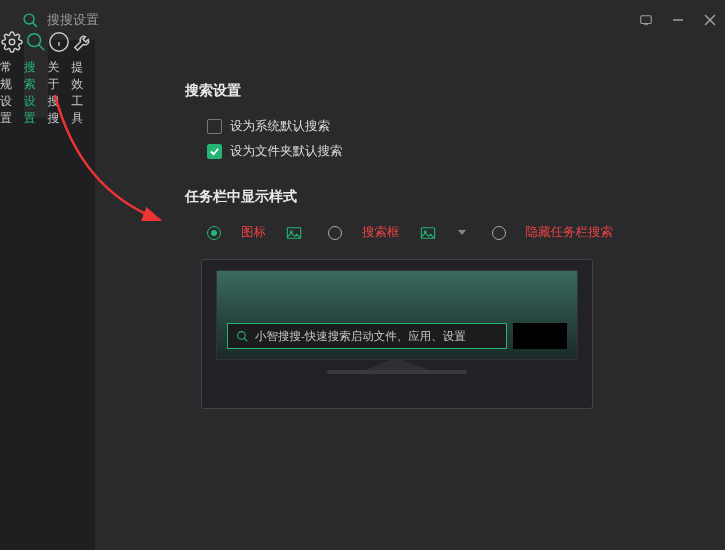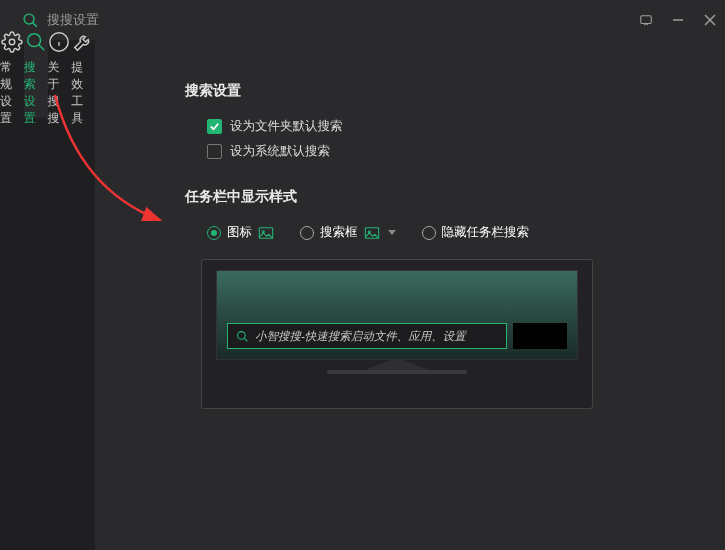--- a/index.html
+++ b/index.html
@@ -48,21 +48,21 @@
   .chk {
     width:15px; height:15px; border:1px solid #777; border-radius:2px;
     margin-right:8px; display:flex; align-items:center; justify-content:center;
     cursor:pointer;
   }
   .chk.checked { background:#23b574; border-color:#23b574; }
   .chk.checked svg { display:block; }
   .chk svg { display:none; }
   .section2 { margin-top:28px; }
   .radio-row { display:flex; align-items:center; gap:26px; margin-left:22px; margin-top:14px; font-size:12.5px;}
-  .radio-opt { display:flex; align-items:center; gap:6px; cursor:pointer; color:#ffffff;}
+  .radio-opt { display:flex; align-items:center; gap:20px; cursor:pointer; color:#ef4444;}
   .radio-circle {
     width:14px; height:14px; border:1.5px solid #aaa; border-radius:50%;
     display:flex; align-items:center; justify-content:center;
   }
   .radio-opt.selected .radio-circle { border-color:#23b574; }
   .radio-opt.selected .radio-dot {
     width:6px; height:6px; background:#23b574; border-radius:50%;
   }
   .mini-img-icon { color:#23b574; display:flex; }
   .caret-down {
@@ -85,21 +85,20 @@
     position:relative;
     border:1px solid #333;
   }
   .searchbar {
     position:absolute; left:10px; bottom:10px;
     width:280px; height:26px;
     background:#1c1c1e;
     border:1.5px solid #23b574;
     display:flex; align-items:center;
     padding:0 8px;
-    font-style:italic;
   }
   .searchbar .sb-icon { color:#23b574; display:flex; margin-right:6px;}
   .sb-text { color:#c9c9c9; font-size:11.5px; white-space:nowrap; }
   .blackbox {
     position:absolute; right:10px; bottom:10px;
     width:54px; height:26px; background:#000;
   }
   .monitor-stand {
     width:64px; height:10px; background:#2f2f33; margin-top:0px;
     clip-path: polygon(40% 0, 60% 0, 100% 100%, 0 100%);
@@ -182,33 +181,33 @@
       </span>
       <span>提效工具</span>
     </div>
   </div>
 
   <div class="main">
 
     <div class="section-title">搜索设置</div>
 
     <div class="checkbox-row">
+      <span class="chk">
+        
+      </span>
+      <span>设为系统默认搜索</span>
+    </div>
+
+    <div class="checkbox-row">
       <span class="chk checked">
         <svg width="11" height="11" viewBox="0 0 12 12" stroke="#fff" stroke-width="2" fill="none">
             <polyline points="2,6 5,9 10,3"></polyline>
           </svg>
       </span>
       <span>设为文件夹默认搜索</span>
-    </div>
-
-    <div class="checkbox-row">
-      <span class="chk">
-        
-      </span>
-      <span>设为系统默认搜索</span>
     </div>
 
     <div class="section2">
       <div class="section-title">任务栏中显示样式</div>
 
       <div class="radio-row">
         <div class="radio-opt selected">
           <span class="radio-circle">
               <span class="radio-dot"></span>
             </span>

